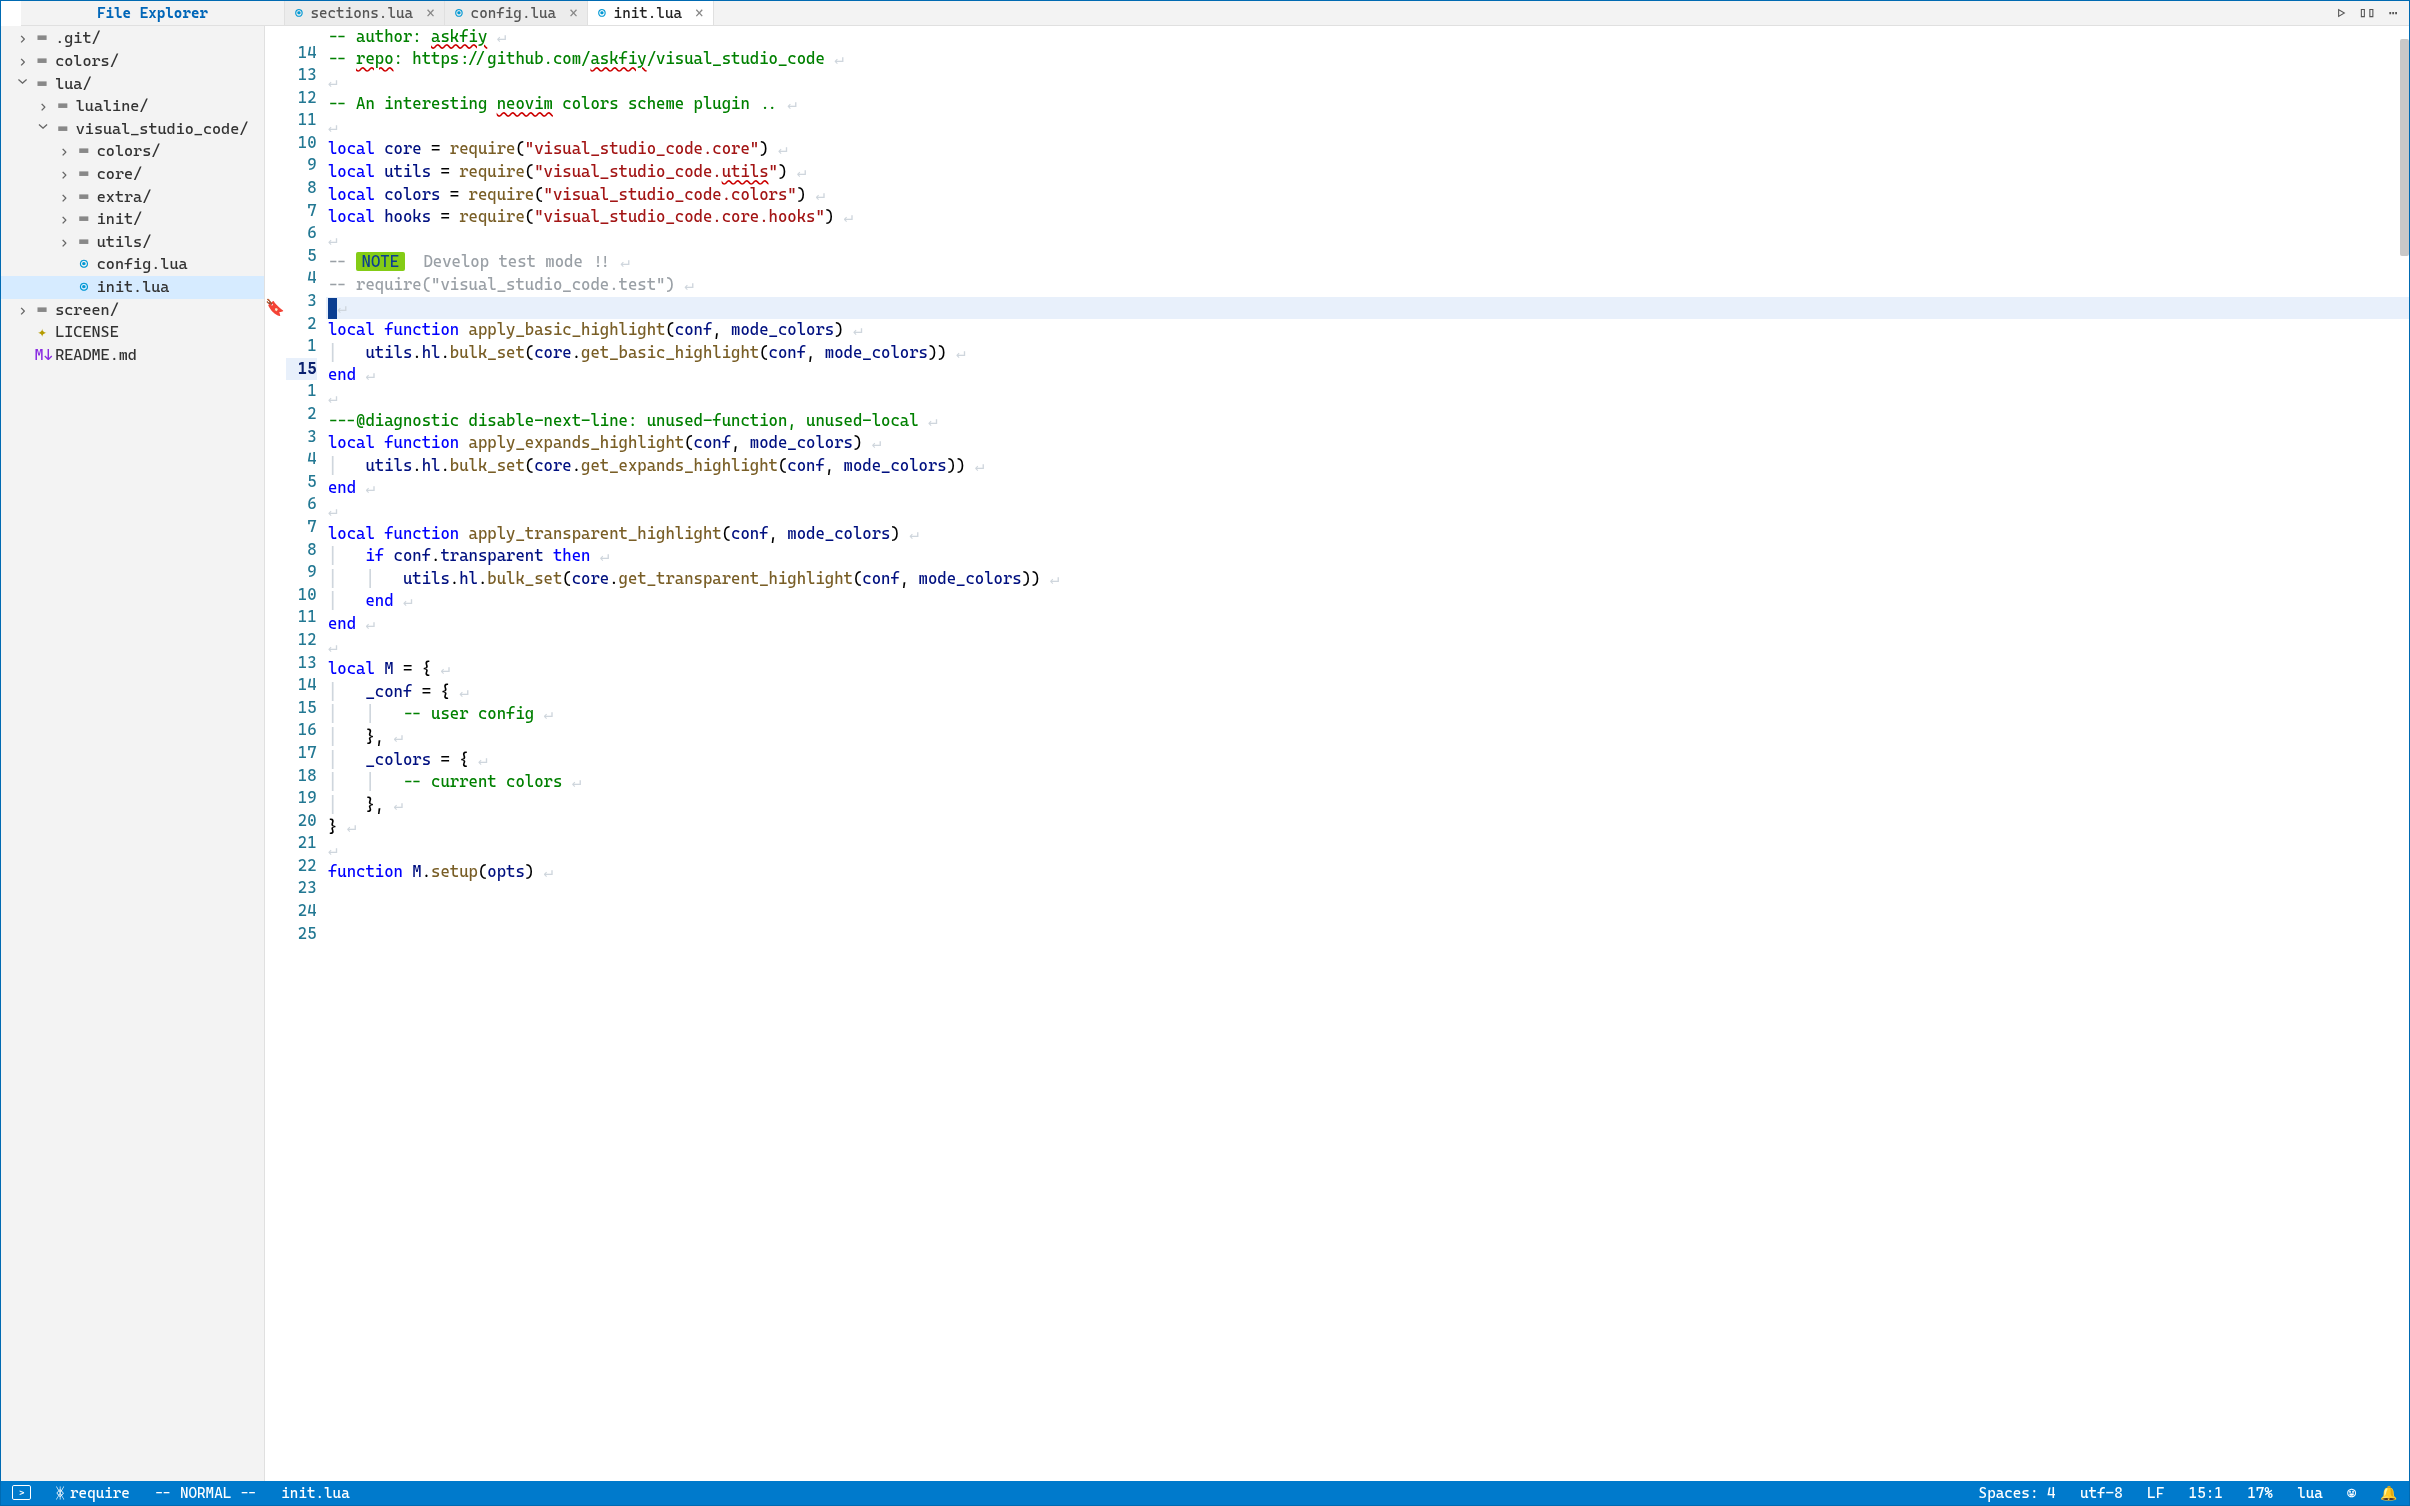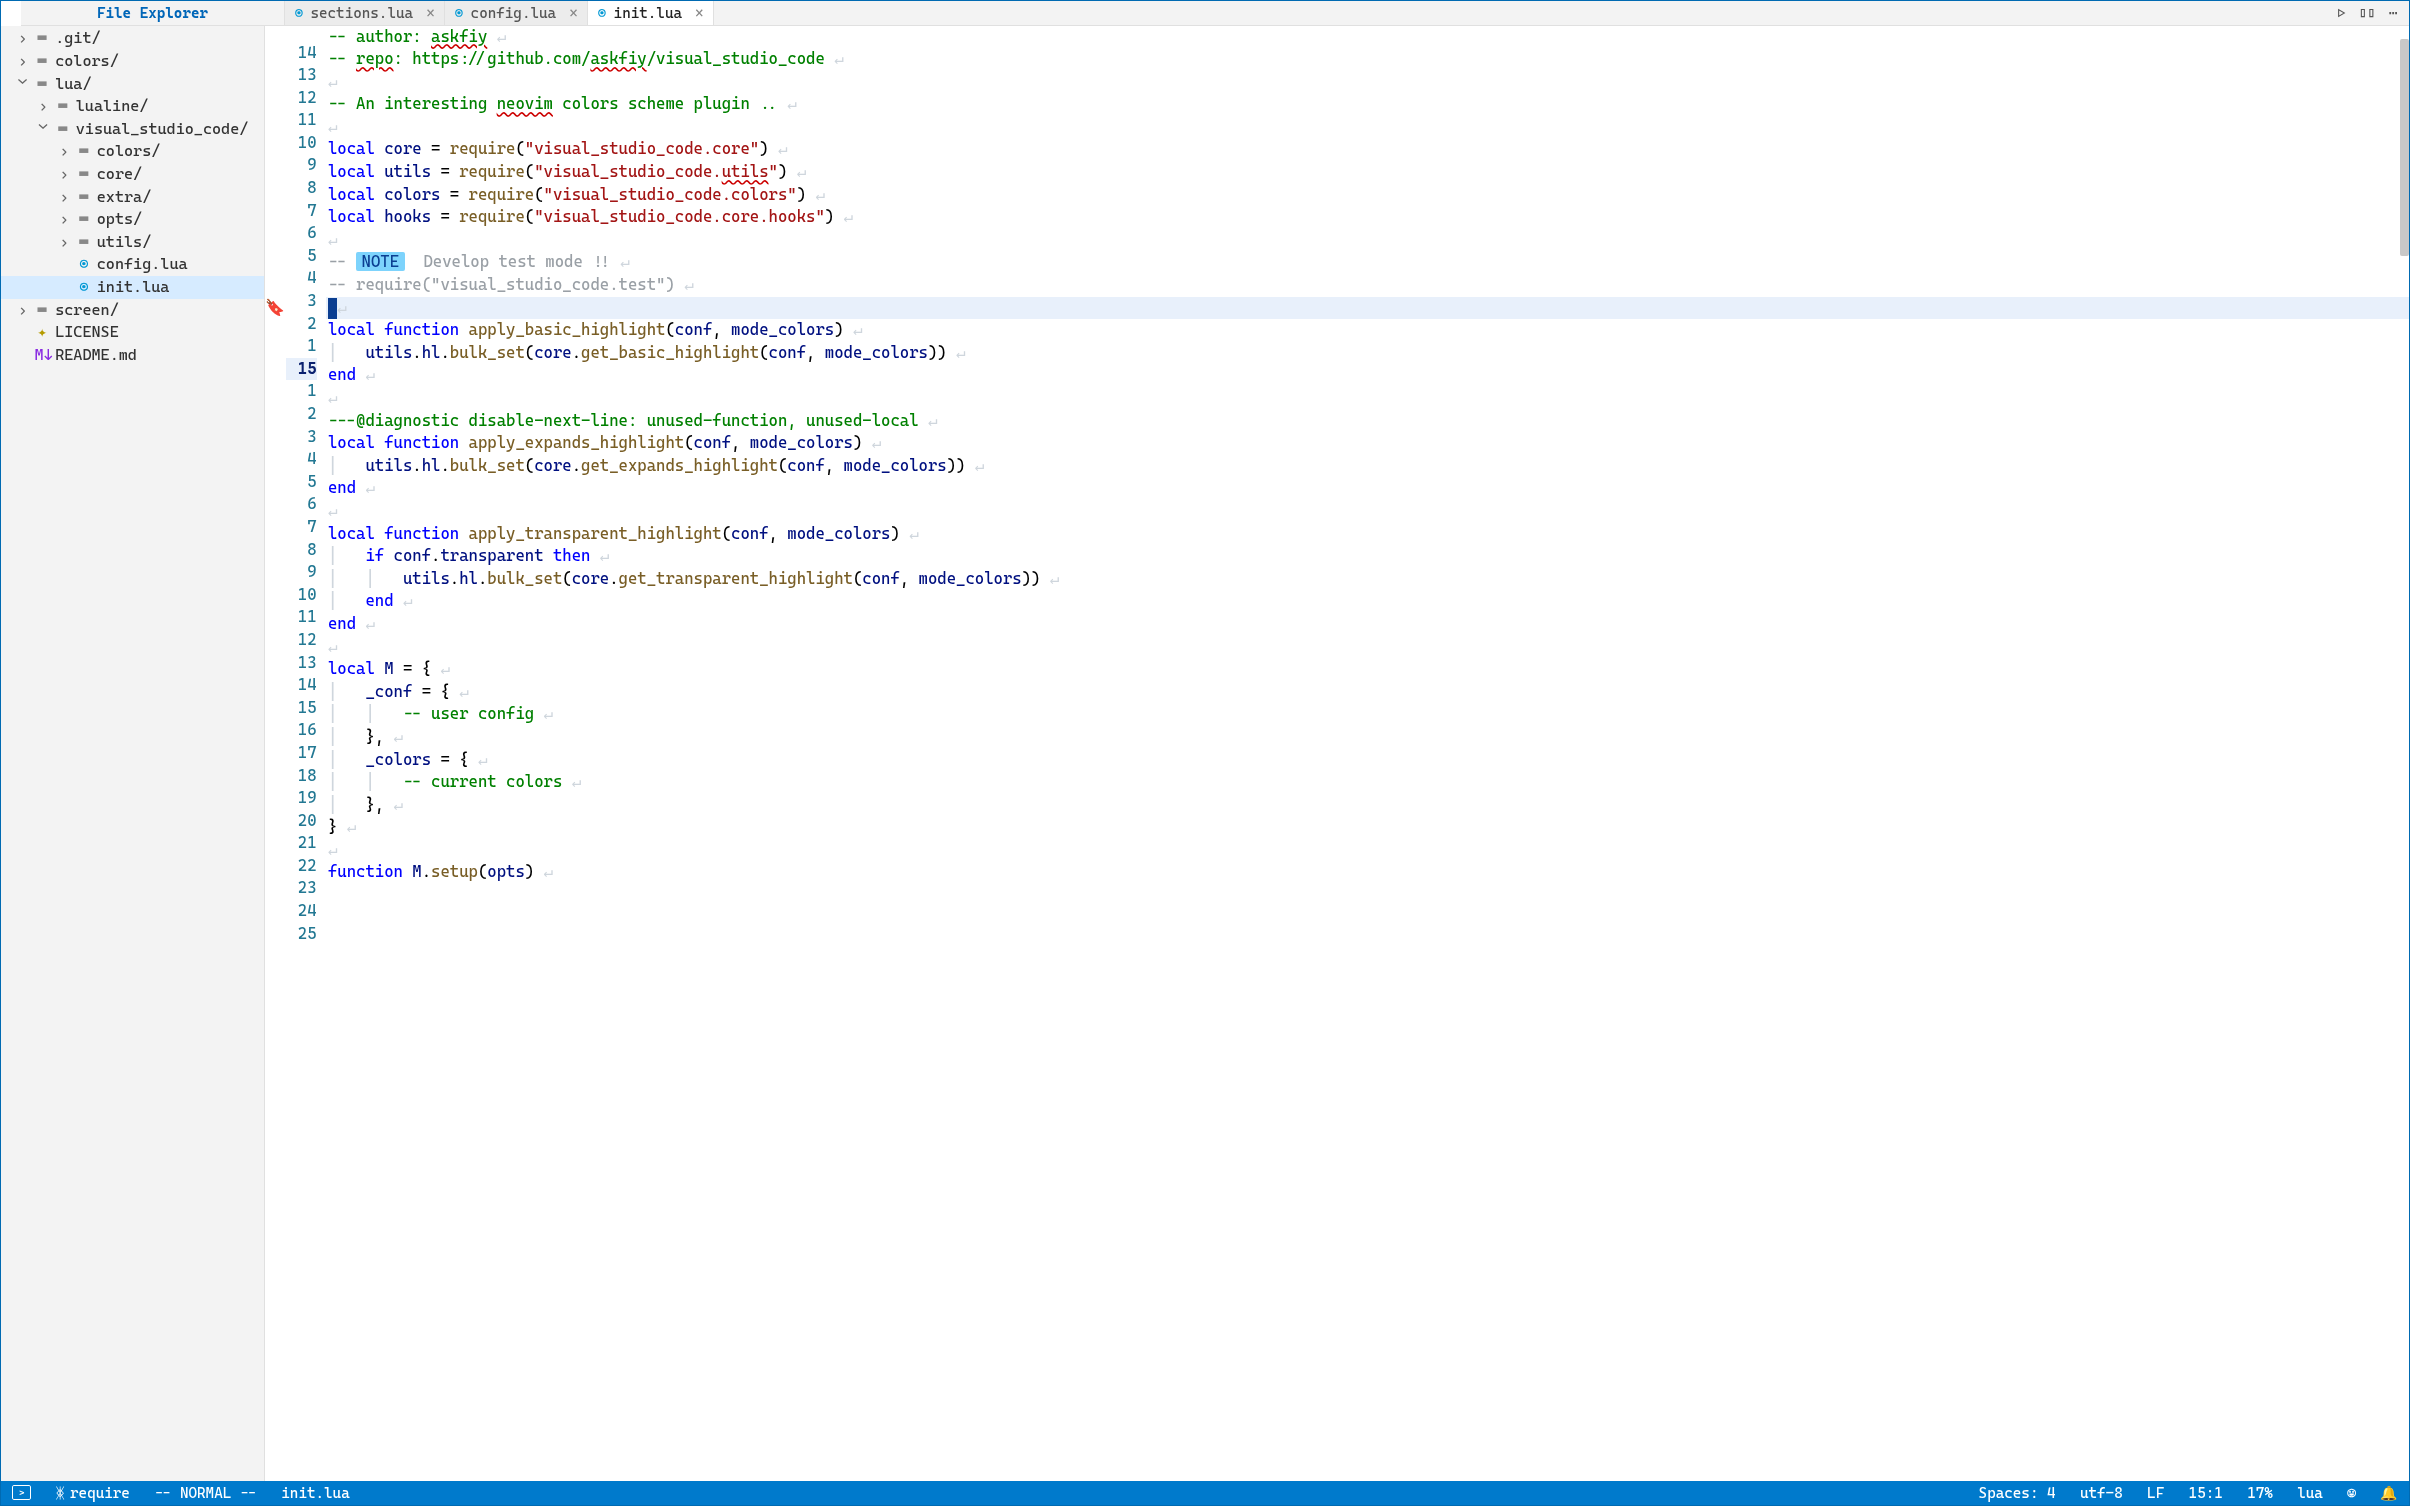--- a/index.html
+++ b/index.html
@@ -135,21 +135,21 @@
 
 
 .cmt { color: #008000; }
 .kw  { color: #0000ff; }
 .fn  { color: #795e26; }
 .str { color: #a31515; }
 .id  { color: #001080; }
 .punc{ color: #000000; }
 .link{ }
 .todo-tag {
-  background: #7dd3fc;
+  background: #84cc16;
   color: #0b3e91;
   padding: 0 5.6px;
   border-radius: 1.9px;
 }
 .faded { color: #9aa0a6; }
 .spell { text-decoration: underline wavy #cc0000; text-underline-offset: 1.9px; }
 
 .scrollbar-fake {
   position: absolute;
   right: 0;
@@ -269,21 +269,21 @@
         <div class="tree-row">
           <span class="indent" style="width:51px"></span>
           <span class="chev">›</span>
           <span class="ficon folder-ic">▬</span>
           <span>extra/</span>
         </div>
         <div class="tree-row">
           <span class="indent" style="width:51px"></span>
           <span class="chev">›</span>
           <span class="ficon folder-ic">▬</span>
-          <span>opts/</span>
+          <span>init/</span>
         </div>
         <div class="tree-row">
           <span class="indent" style="width:51px"></span>
           <span class="chev">›</span>
           <span class="ficon folder-ic">▬</span>
           <span>utils/</span>
         </div>
         <div class="tree-row">
           <span class="indent" style="width:51px"></span>
           <span class="chev"></span>

